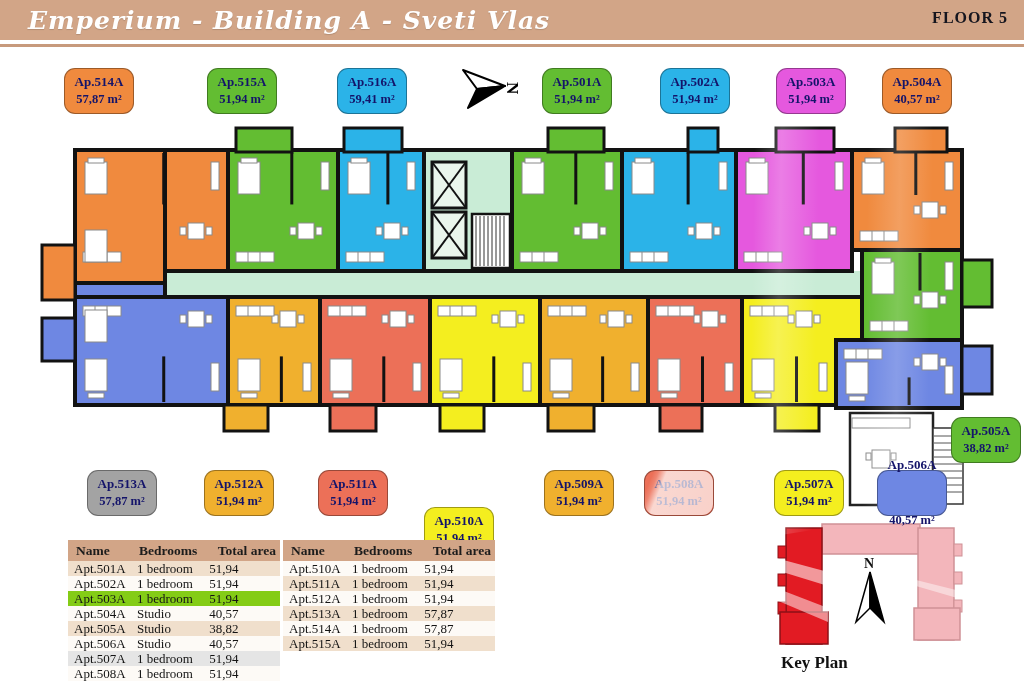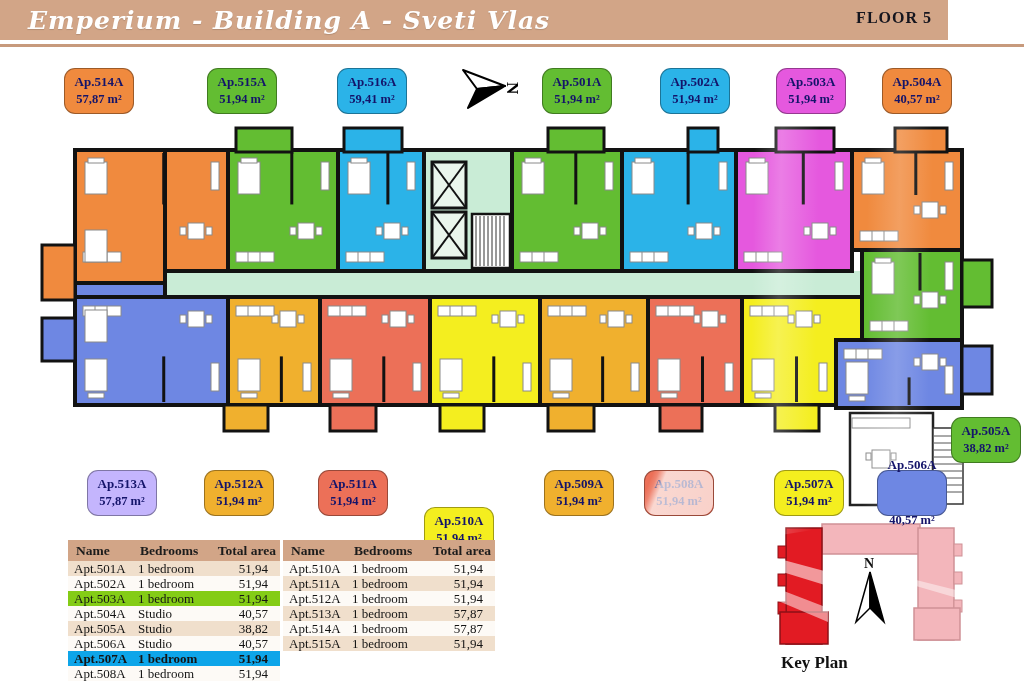--- a/index.html
+++ b/index.html
@@ -1,19 +1,19 @@
 <!DOCTYPE html>
 <html><head>
 <meta charset="utf-8">
 <style>
   html,body{margin:0;padding:0;}
   body{width:1024px;height:695px;position:relative;background:#fff;overflow:hidden;
        font-family:"Liberation Serif",serif;}
   
-  .titlebar{position:absolute;left:0;top:0;width:948px;height:40px;z-index:6;display:flex;align-items:center;}
+  .titlebar{position:absolute;left:0;top:0;width:1024px;height:40px;z-index:6;display:flex;align-items:center;}
   .titlebar .title{font-family:"DejaVu Serif",serif;font-style:italic;font-weight:700;
        font-size:25px;color:#fff;padding-left:28px;letter-spacing:1px;text-shadow:0 1px 1px rgba(0,0,0,.15);}
   .titlebar .floor{position:absolute;right:16px;top:9px;font-size:16px;font-weight:600;
        color:#15151e;letter-spacing:1px;}
   .title-sep-w{position:absolute;left:0;top:40px;width:1024px;height:4px;background:#fff;z-index:6;}
   .title-sep-t{position:absolute;left:0;top:44px;width:1024px;height:3px;z-index:6;}
   
   .apt-label{position:absolute;width:68px;height:44px;border-radius:11px;
        border:1px solid rgba(0,0,0,.35);display:flex;flex-direction:column;align-items:center;
        justify-content:center;font-weight:700;font-size:13px;color:#14146a;line-height:1.3;
@@ -30,21 +30,21 @@
        background:linear-gradient(100deg,transparent 42%,rgba(255,255,255,.5) 47%,
        transparent 54%,transparent 63%,rgba(255,255,255,.4) 69%,transparent 75%);}
   
   #north{position:absolute;left:455px;top:64px;z-index:5;}
   
   .utable{position:absolute;z-index:5;}
   .utable table{border-collapse:collapse;width:212px;}
   .utable th{font-size:13.5px;font-weight:700;color:#1c1c1c;height:21px;text-align:left;padding:0 0 0 8px;}
   .utable th.col-area{text-align:right;padding-right:4px;}
   .utable td{font-size:13px;color:#141414;height:15px;line-height:15px;padding:0 0 0 6px;white-space:nowrap;}
-  .utable td.c-area{text-align:right;padding-right:12px;}
+  .utable td.c-area{padding-right:24px;}
   
   #keyplan{position:absolute;left:768px;top:516px;z-index:3;}
   .keyplan-caption{position:absolute;left:781px;top:653px;z-index:5;font-size:17px;font-weight:700;color:#111;}
 </style>
 </head>
 <body>
 
 <div class="titlebar" style="background: rgb(210, 165, 135);">
   <div class="title">Emperium - Building A - Sveti Vlas</div>
   <div class="floor">FLOOR 5</div>
@@ -318,21 +318,21 @@
 <div class="apt-label" style="left: 882px; top: 68px; background: rgb(240, 138, 62);">
   <span>Ap.504A</span>
     <span class="a2">40,57 m²</span>
 </div>
 
 <div class="apt-label" style="left: 951px; top: 417px; background: rgb(99, 189, 50);">
   <span>Ap.505A</span>
     <span class="a2">38,82 m²</span>
 </div>
 
-<div class="apt-label" style="left: 87px; top: 470px; background: #c4b5fd;">
+<div class="apt-label" style="left: 87px; top: 470px; background: #a3a3a3;">
   <span>Ap.513A</span>
     <span class="a2">57,87 m²</span>
 </div>
 <div class="apt-label" style="left: 204px; top: 470px; background: rgb(240, 176, 46);">
   <span>Ap.512A</span>
     <span class="a2">51,94 m²</span>
 </div>
 <div class="apt-label" style="left: 318px; top: 470px; background: rgb(236, 112, 88);">
   <span>Ap.511A</span>
     <span class="a2">51,94 m²</span>
@@ -391,21 +391,21 @@
         <tr style="background: rgb(240, 223, 204);">
           <td>Apt.505A</td>
           <td>Studio</td>
           <td class="c-area">38,82</td>
         </tr>
         <tr style="background: rgb(253, 250, 246);">
           <td>Apt.506A</td>
           <td>Studio</td>
           <td class="c-area">40,57</td>
         </tr>
-        <tr style="background: #0ea5e9; font-weight: bold;">
+        <tr style="background: #e5e5e5;">
           <td>Apt.507A</td>
           <td>1 bedroom</td>
           <td class="c-area">51,94</td>
         </tr>
         <tr style="background: rgb(253, 250, 246);">
           <td>Apt.508A</td>
           <td>1 bedroom</td>
           <td class="c-area">51,94</td>
         </tr>
       </tbody>

